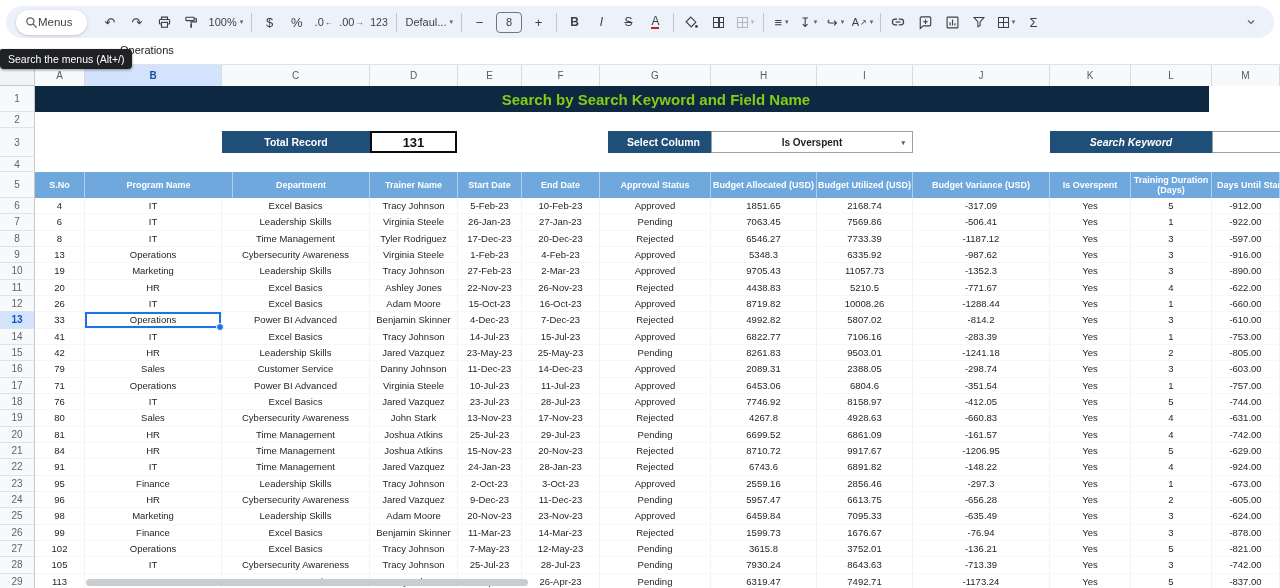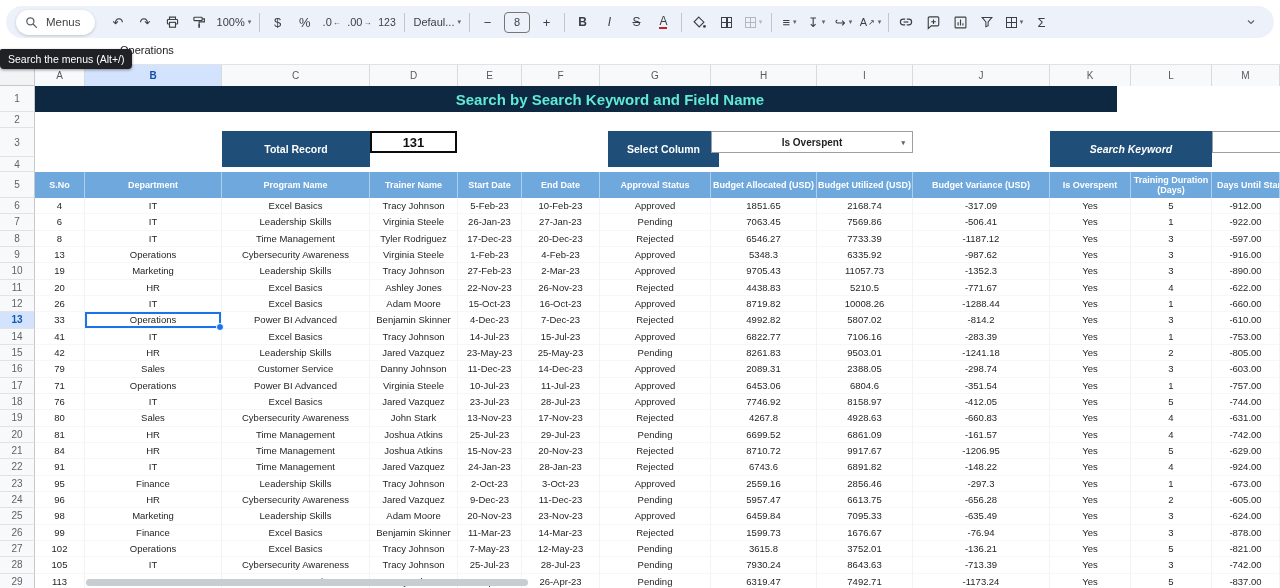--- a/index.html
+++ b/index.html
@@ -2,21 +2,21 @@
 <html><head>
 <meta charset="utf-8">
 <style>
   html,body{margin:0;padding:0;background:#fff;}
   .app{position:relative;width:1280px;height:588px;overflow:hidden;background:#fff;
        font-family:"Liberation Sans",sans-serif;-webkit-font-smoothing:antialiased;}
 
   
   .toolbar{position:absolute;left:6px;top:6px;width:1268px;height:32px;background:#edf2fa;
            border-radius:16px;display:flex;align-items:center;padding:0 10px;box-sizing:border-box;}
-  .menus{display:flex;align-items:center;gap:8px;background:#fff;border-radius:13px;height:25px;
+  .menus{display:flex;align-items:center;gap:0;background:#fff;border-radius:13px;height:25px;
          padding:0 14px 0 9px;box-shadow:0 1px 3px rgba(60,64,67,.25);margin-right:10px;cursor:pointer;}
   .menus .mlabel{font-size:11.5px;color:#444;}
   .ibtn{display:flex;align-items:center;justify-content:center;height:26px;min-width:23px;
         border-radius:4px;color:#3c4043;font-size:11.5px;padding:0 2px;cursor:pointer;position:relative;}
   .ibtn b{font-weight:700;font-size:12px;}
   .glyph{font-size:13px;line-height:1;}
   .small-caret{font-size:7px;color:#5f6368;margin-left:3px;}
   .divider{width:1px;height:19px;background:#c4c7c5;margin:0 4px;flex:none;}
   .zoomsel,.fontsel{font-size:11px;color:#3c4043;display:flex;align-items:center;padding:0 4px;height:24px;border-radius:4px;cursor:pointer;}
   .fsize{width:24px;height:19px;border:1px solid #747775;border-radius:4px;display:flex;align-items:center;
@@ -52,27 +52,27 @@
   .srow{display:flex;width:1280px;}
   .gut{width:35px;flex:none;background:#f8f9fa;border-right:1px solid #c6c8ca;border-bottom:1px solid #e1e3e1;
        display:flex;align-items:center;justify-content:center;font-size:10px;color:#5f6368;box-sizing:border-box;cursor:pointer;}
   .gut.active{background:#d3e3fd;color:#1558b0;font-weight:700;}
   .c0{width:50px;flex:none}.c1{width:137px;flex:none}.c2{width:148px;flex:none}.c3{width:88px;flex:none}
   .c4{width:64px;flex:none}.c5{width:78px;flex:none}.c6{width:111px;flex:none}.c7{width:106px;flex:none}
   .c8{width:96px;flex:none}.c9{width:137px;flex:none}.c10{width:81px;flex:none}.c11{width:81px;flex:none}
   .c12{width:68px;flex:none}
 
   .title-row{height:26px;}
-  .titlecell{width:1082px;flex:none;background:#0e2841;color:#5eead4;font-weight:700;font-size:15px;
+  .titlecell{width:1174px;flex:none;background:#0e2841;color:#84cc16;font-weight:700;font-size:15px;
              display:flex;align-items:center;justify-content:center;padding-left:68px;box-sizing:border-box;}
   .blankrow2{height:16px}.blankrow4{height:15px}
   .blank{flex:1;background:#fff;}
   .ctrlrow{height:29px;}
   .ctrl{position:relative;flex:1;background:#fff;}
-  .navylab{position:absolute;top:3px;height:36px;background:#1f4e79;color:#fff;font-weight:700;font-size:10.5px;
+  .navylab{position:absolute;top:3px;height:22px;background:#1f4e79;color:#fff;font-weight:700;font-size:10.5px;
            display:flex;align-items:center;justify-content:center;box-sizing:border-box;}
   .valbox{position:absolute;top:3px;height:22px;background:#fff;border:2px solid #0b0b0b;display:flex;align-items:center;
           justify-content:center;font-weight:700;font-size:13px;color:#111;box-sizing:border-box;}
   .ddbox{position:absolute;top:3px;height:22px;background:#fff;border:1px solid #9aa0a6;display:flex;align-items:center;
          justify-content:center;font-weight:700;font-size:10px;color:#1f1f1f;box-sizing:border-box;cursor:pointer;}
   .ddcaret{position:absolute;right:7px;top:7px;font-size:7px;color:#5f6368;}
   .sinput{position:absolute;top:3px;height:22px;background:#fff;border:1px solid #9aa0a6;border-right:none;box-sizing:border-box;}
 
   .hrow{height:26px;}
   .hcell{background:#6fa8dc;color:#fff;font-weight:700;font-size:9px;display:flex;align-items:center;justify-content:center;
@@ -332,22 +332,22 @@
     </div>
 
     <div class="srow blankrow4">
       <div class="gut">4</div>
       <div class="blank"></div>
     </div>
 
     <div class="srow hrow">
       <div class="gut">5</div>
       <div class="hcell c0">S.No</div>
+      <div class="hcell c2">Program Name</div>
       <div class="hcell c1">Department</div>
-      <div class="hcell c2">Program Name</div>
       <div class="hcell c3">Trainer Name</div>
       <div class="hcell c4">Start Date</div>
       <div class="hcell c5">End Date</div>
       <div class="hcell c6">Approval Status</div>
       <div class="hcell c7">Budget Allocated (USD)</div>
       <div class="hcell c8">Budget Utilized (USD)</div>
       <div class="hcell c9">Budget Variance (USD)</div>
       <div class="hcell c10">Is Overspent</div>
       <div class="hcell c11">Training Duration (Days)</div>
       <div class="hcell c12">Days Until Start</div>

